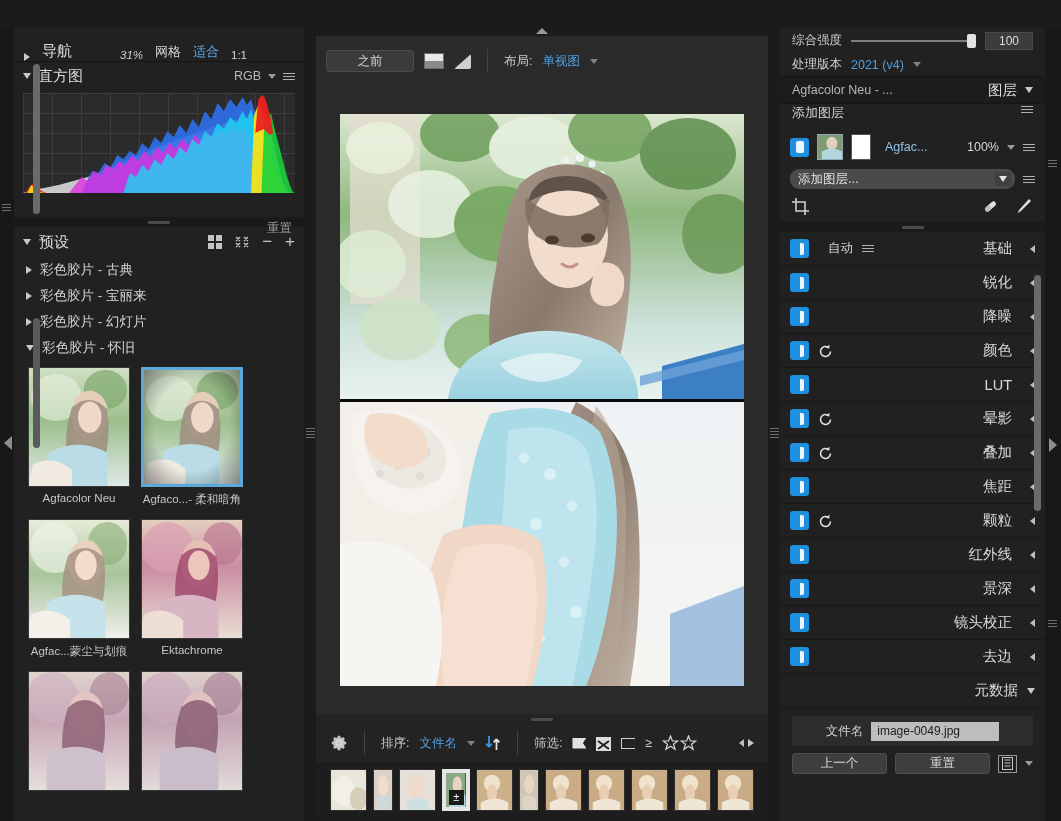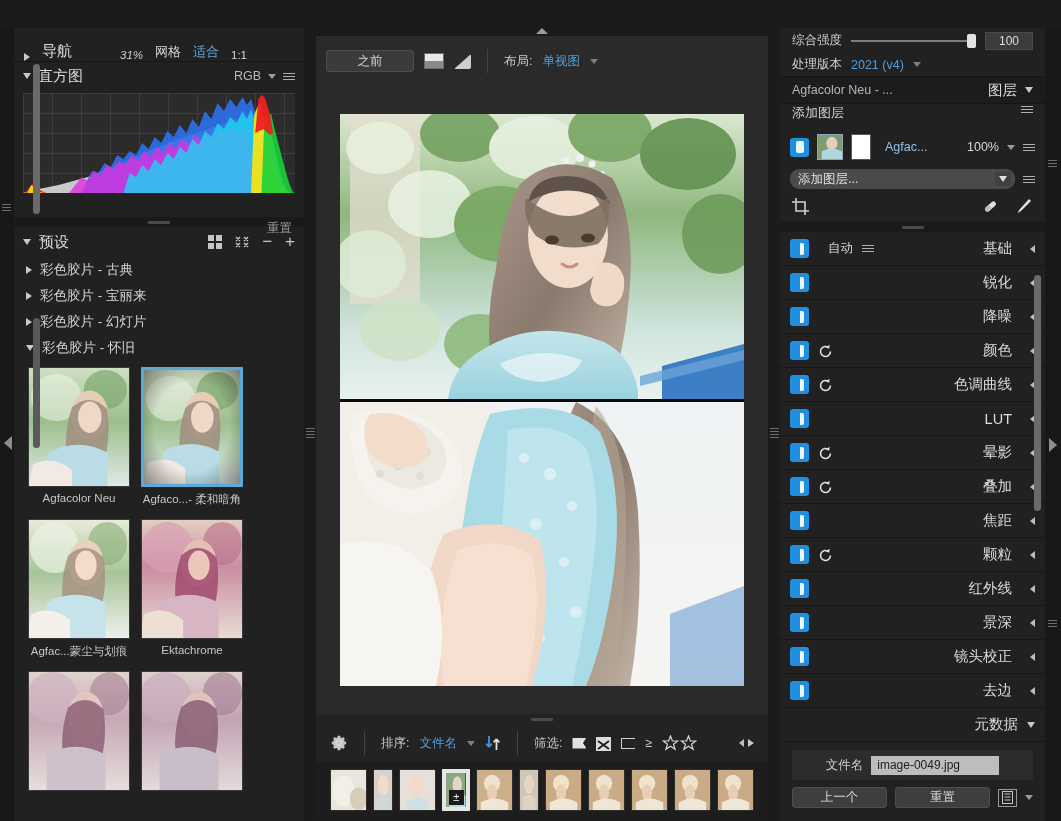--- a/index.html
+++ b/index.html
@@ -988,33 +988,20 @@
         <span class="reset-ic">
           <svg width="15" height="15" viewBox="0 0 15 15">
               <path d="M12.5,7.5 a5,5 0 1 1 -1.6,-3.7" stroke="#e0e0e0" stroke-width="1.6" fill="none"></path>
               <path d="M11.6,0.8 L11.2,4.6 L7.6,3.6z" fill="#e0e0e0"></path>
             </svg>
         </span>
         <span class="sec-name">颜色</span>
         <span class="tri tri-left-sm sec-arrow"></span>
       </div>
 
-      <div class="sec-item">
-        <span class="vis-toggle">
-            <span class="vis-inner half"></span>
-          </span>
-        <span class="reset-ic">
-          <svg width="15" height="15" viewBox="0 0 15 15">
-              <path d="M12.5,7.5 a5,5 0 1 1 -1.6,-3.7" stroke="#e0e0e0" stroke-width="1.6" fill="none"></path>
-              <path d="M11.6,0.8 L11.2,4.6 L7.6,3.6z" fill="#e0e0e0"></path>
-            </svg>
-        </span>
-        <span class="sec-name">色调曲线</span>
-        <span class="tri tri-left-sm sec-arrow"></span>
-      </div>
 
       <div class="sec-item">
         <span class="vis-toggle">
             <span class="vis-inner half"></span>
           </span>
         <span class="sec-name">LUT</span>
         <span class="tri tri-left-sm sec-arrow"></span>
       </div>
 
       <div class="sec-item">

